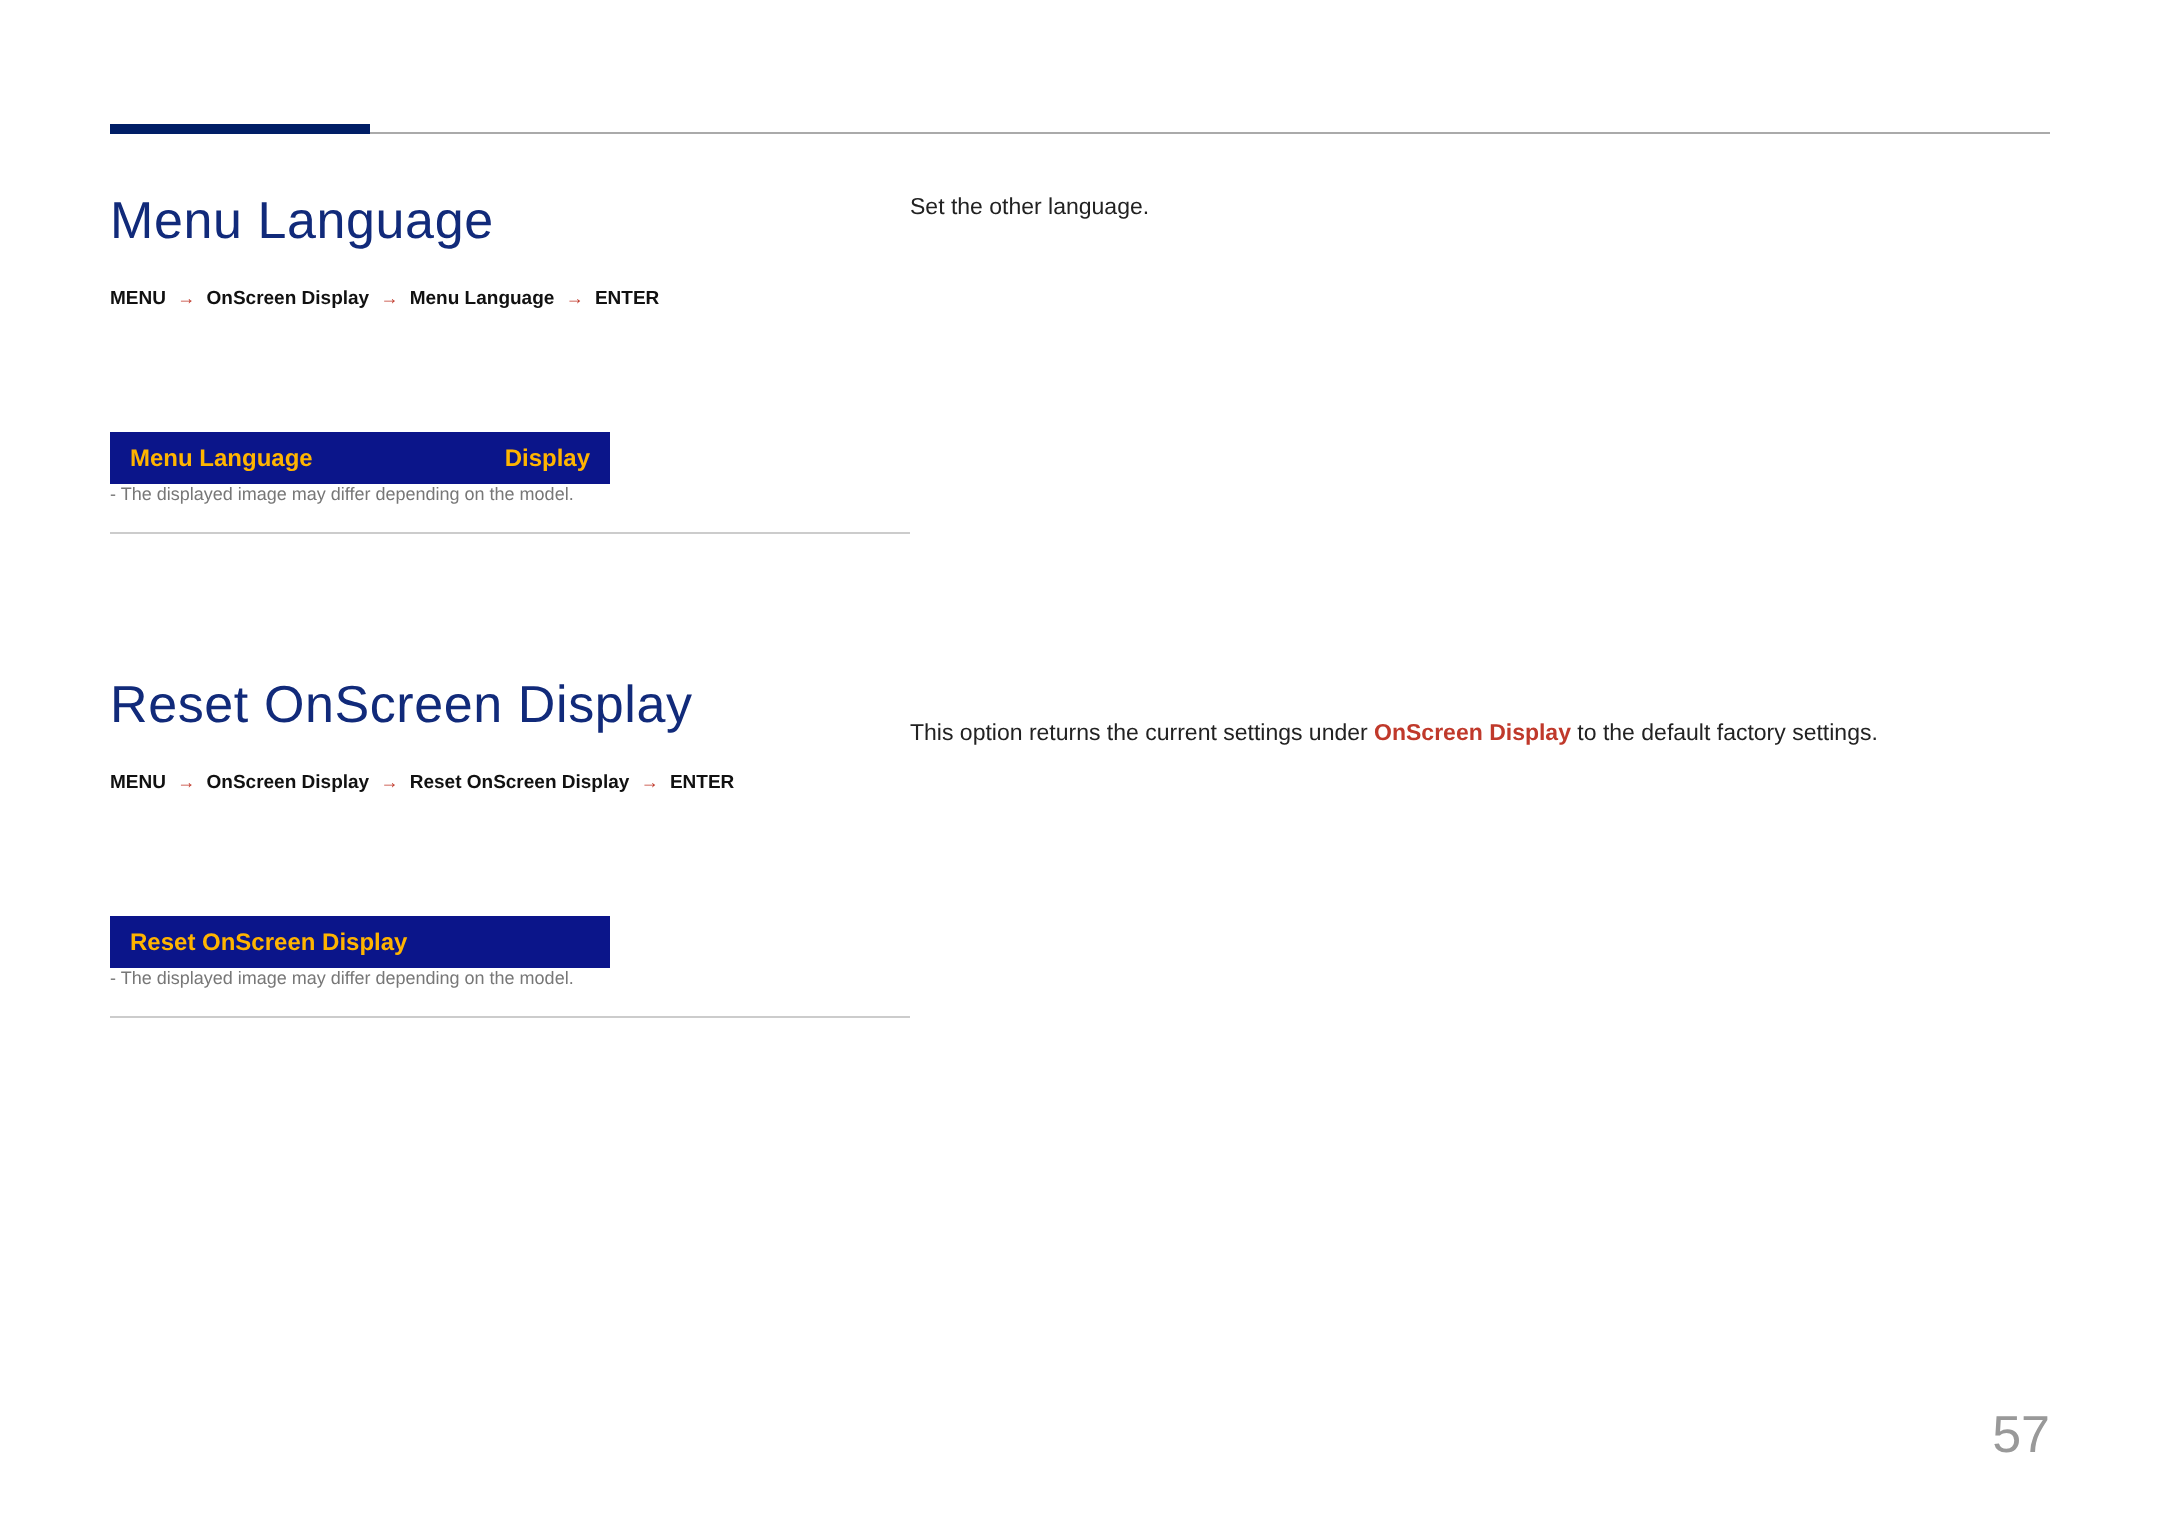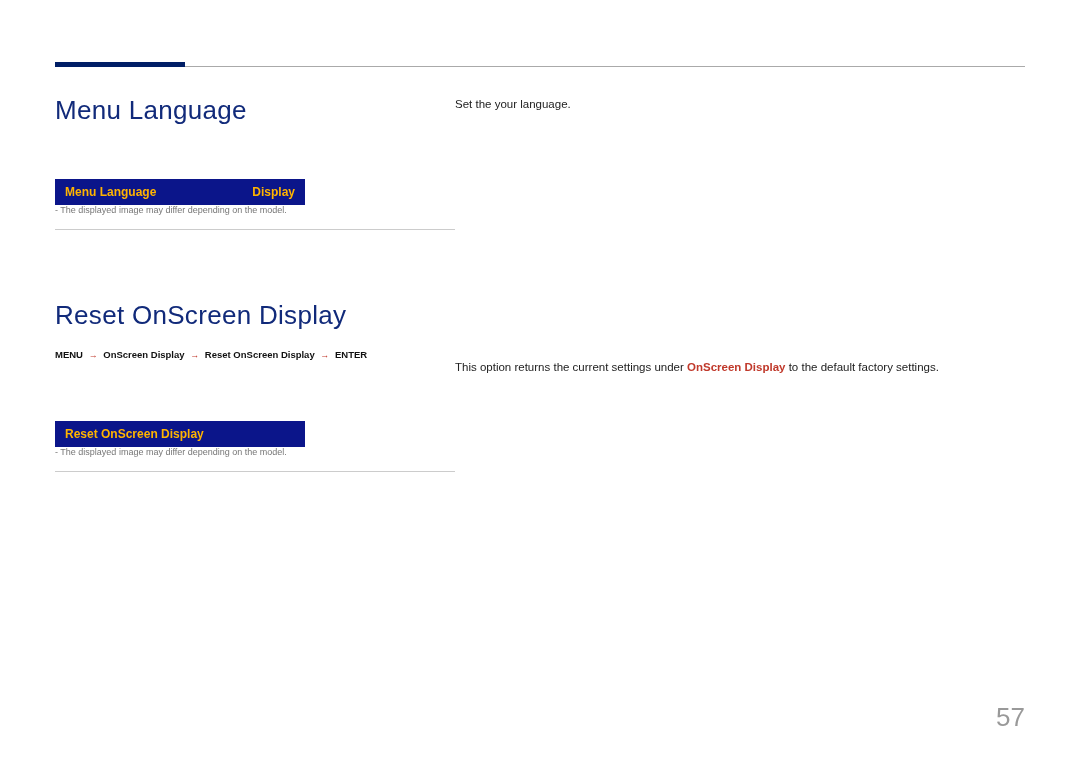--- a/index.html
+++ b/index.html
@@ -36,20 +36,29 @@
     <div class="rule-thin"></div>
     <div class="rule-thick"></div>
   </div>
 
   <div class="content">
 
     <div class="left-col">
 
       <div class="section">
         <div class="htitle">Menu Language</div>
+        <div class="bc">
+          <span>MENU</span>
+          <span class="chev">→</span>
+          <span>OnScreen Display</span>
+          <span class="chev">→</span>
+          <span>Menu Language</span>
+          <span class="chev">→</span>
+          <span>ENTER</span>
+        </div>
         <div style="height:35px"></div>
         <div class="menu-strip">
           <span>Menu Language</span>
           <span>Display</span>
         </div>
         <div class="dash-note">The displayed image may differ depending on the model.</div>
         <hr class="hr-sep">
       </div>
 
       <div class="section2">
@@ -67,21 +76,21 @@
         <div class="menu-strip single">
           <span>Reset OnScreen Display</span>
         </div>
         <div class="dash-note">The displayed image may differ depending on the model.</div>
         <hr class="hr-sep">
       </div>
 
     </div>
 
     <div class="right-col">
-      <div class="right-text">Set the your language.</div>
+      <div class="right-text">Set the other language.</div>
 
       <div class="right-text sec2-right">
         <span>This option returns the current settings under </span><span class="red-word">OnScreen Display</span><span> to the default factory settings.</span>
       </div>
     </div>
 
   </div>
 
   <div class="pagenum">57</div>
 </div>

